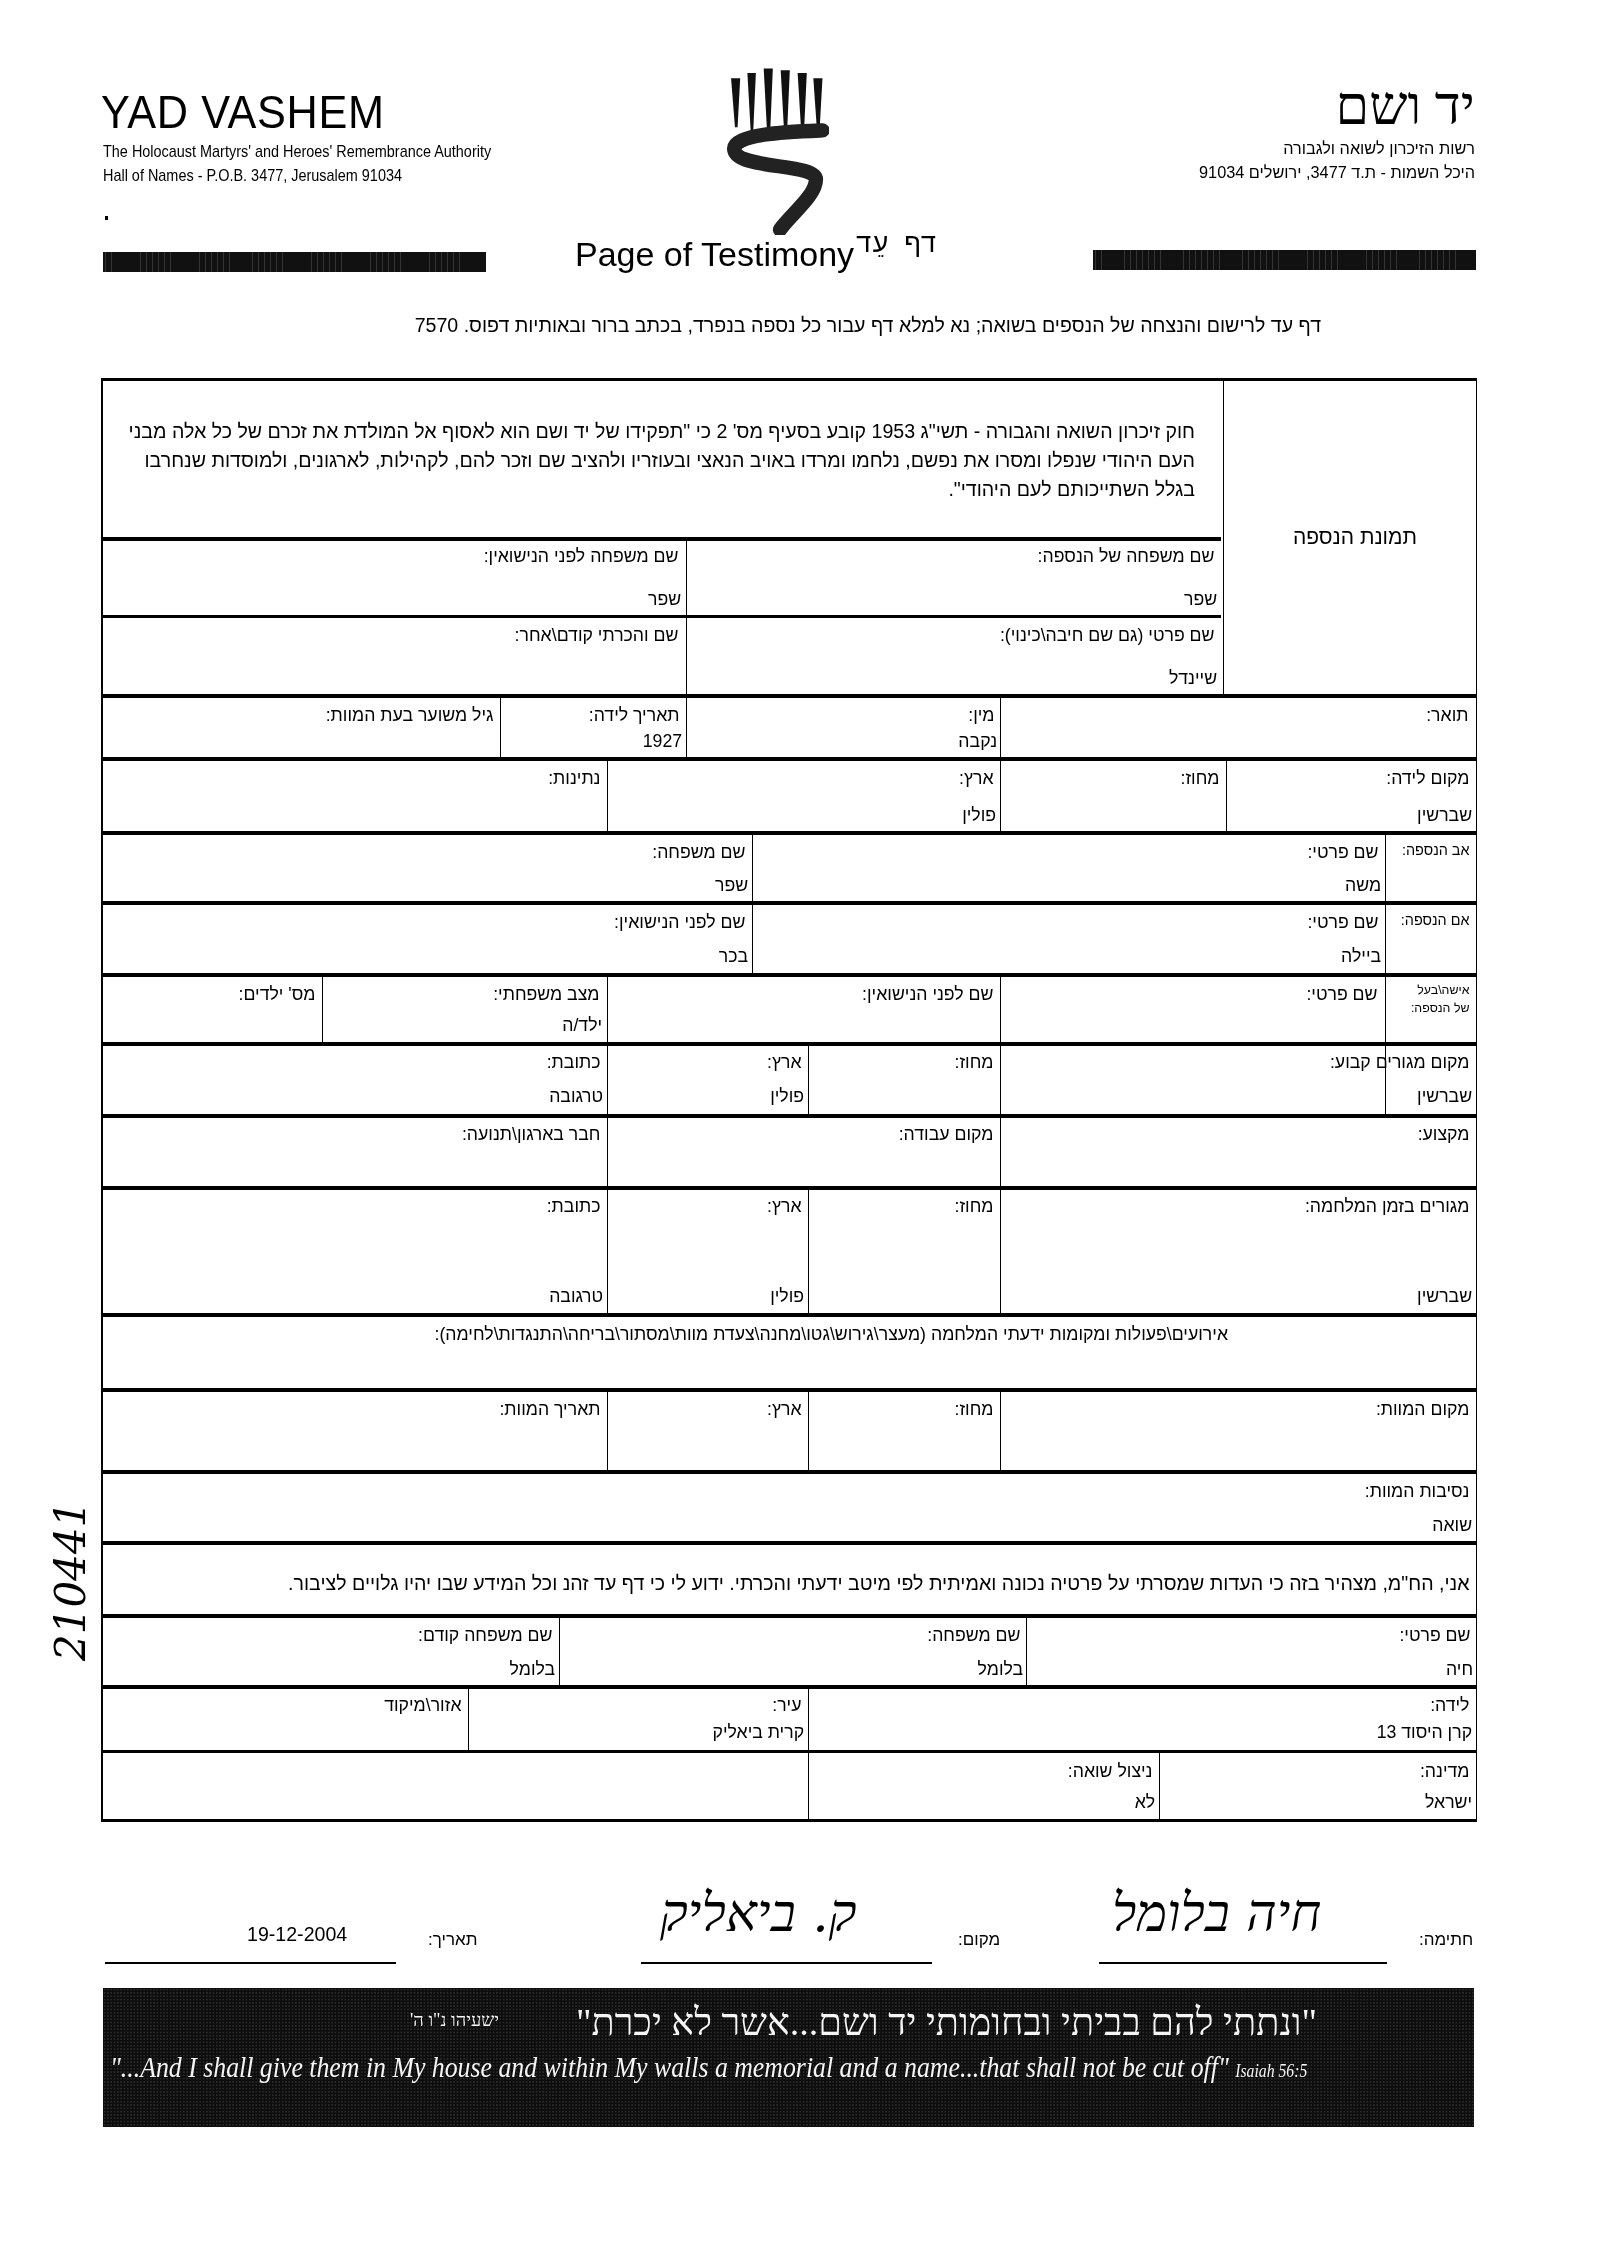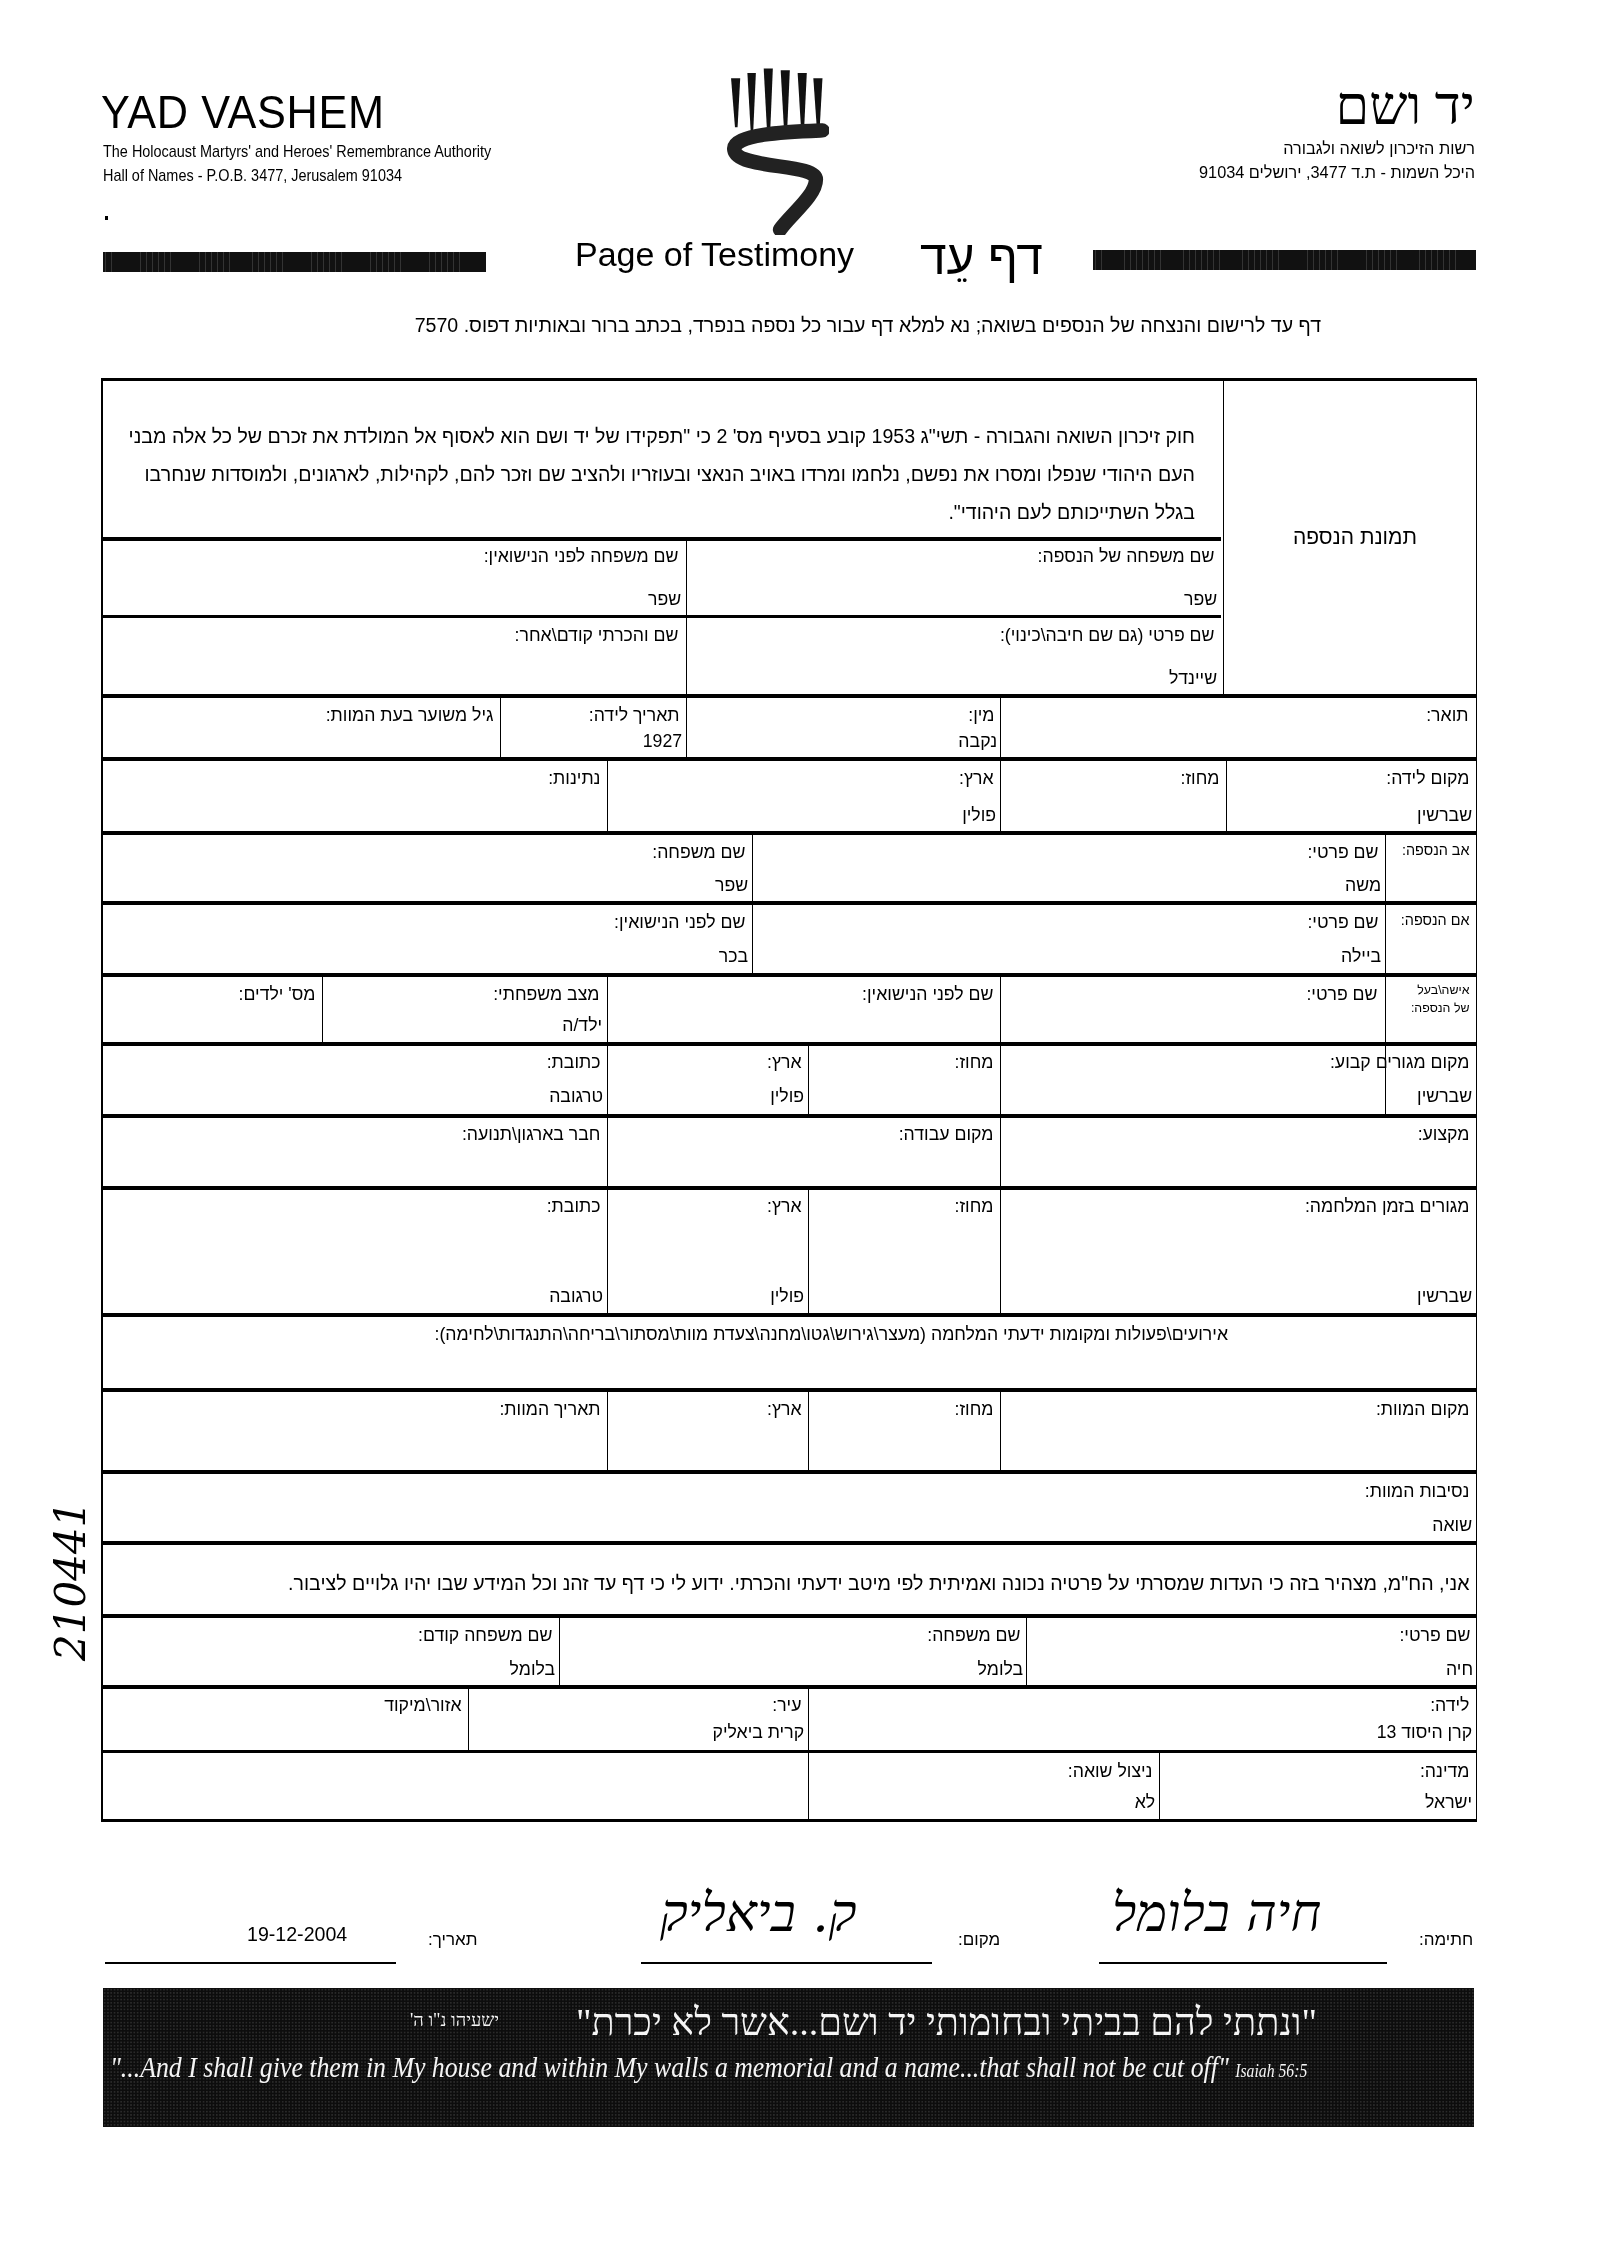--- a/index.html
+++ b/index.html
@@ -5,30 +5,30 @@
   html,body{margin:0;padding:0;background:#fff;}
   body{width:1624px;height:2261px;position:relative;overflow:hidden;font-family:"Liberation Sans",sans-serif;color:#000;}
   .abs{position:absolute;}
   
   .en-title{left:101px;top:84px;font-size:47px;letter-spacing:0.7px;font-family:"Liberation Sans",sans-serif;transform:scaleX(0.92);transform-origin:left;}
   .en-sub{left:103px;font-size:15.7px;transform:scaleX(0.92);transform-origin:left;}
   .he-title{right:149px;top:75px;font-size:54px;font-family:"Liberation Serif",serif;direction:rtl;}
   .he-sub{right:149px;font-size:16.3px;direction:rtl;}
   .bar{height:19.6px;background:#111;background-image:repeating-linear-gradient(90deg,#111 0 2px,#333 2px 2.6px,#111 2.6px 5.9px);}
   .pot{left:575px;top:235px;font-size:34px;}
-  .pot-he{left:920px;top:230px;font-size:48px;font-family:Liberation Sans, sans-serif;direction:rtl;}
+  .pot-he{left:856px;top:230px;font-size:27px;font-family:Liberation Mono, monospace;direction:rtl;}
   .instr{left:196px;width:1125px;top:314px;font-size:19.6px;direction:rtl;text-align:right;}
   
   .form{left:101px;top:378px;width:1373px;height:1444px;border-left:2px solid #000;border-right:1.3px solid #000;}
   .hline{position:absolute;height:3.9px;background:#000;}
   .vline{position:absolute;width:0.7px;background:#000;}
   .cell{position:absolute;direction:rtl;font-size:17.7px;}
   .lbl{position:absolute;top:7.8px;right:6.5px;white-space:nowrap;}
   .val{position:absolute;bottom:5.2px;right:3.9px;white-space:nowrap;}
-  .law{position:absolute;right:281px;top:39px;width:1085px;direction:rtl;text-align:right;font-size:19.6px;line-height:38px;}
+  .law{position:absolute;right:281px;top:39px;width:1085px;direction:rtl;text-align:right;font-size:19.6px;line-height:29px;}
   .photo-lbl{position:absolute;right:59px;top:147px;font-size:21px;direction:rtl;}
   
   .sig-line{position:absolute;height:2px;background:#000;}
   .sig-lbl{position:absolute;font-size:17px;direction:rtl;}
   .sig-hand{position:absolute;font-size:52px;font-family:"DejaVu Serif",serif;font-style:italic;direction:rtl;}
   .quote-box{left:103px;top:1988px;width:1371px;height:139px;background:#0d0d0d;background-image:radial-gradient(#2a2a2a 0.7px,transparent 0.7px);background-size:3.3px 3.3px;color:#f5f5f5;}
   .quote-he{position:absolute;right:157px;top:11.8px;font-size:38px;font-family:"Liberation Serif",serif;direction:rtl;}
   .quote-he-src{position:absolute;left:307px;top:22px;font-size:18.3px;font-family:"Liberation Serif",serif;direction:rtl;}
   .quote-en{position:absolute;left:6.5px;top:62px;font-size:30px;font-family:"Liberation Serif",serif;font-style:italic;white-space:nowrap;transform:scaleX(0.86);transform-origin:left;}
   .quote-en-src{font-size:18.3px;}

